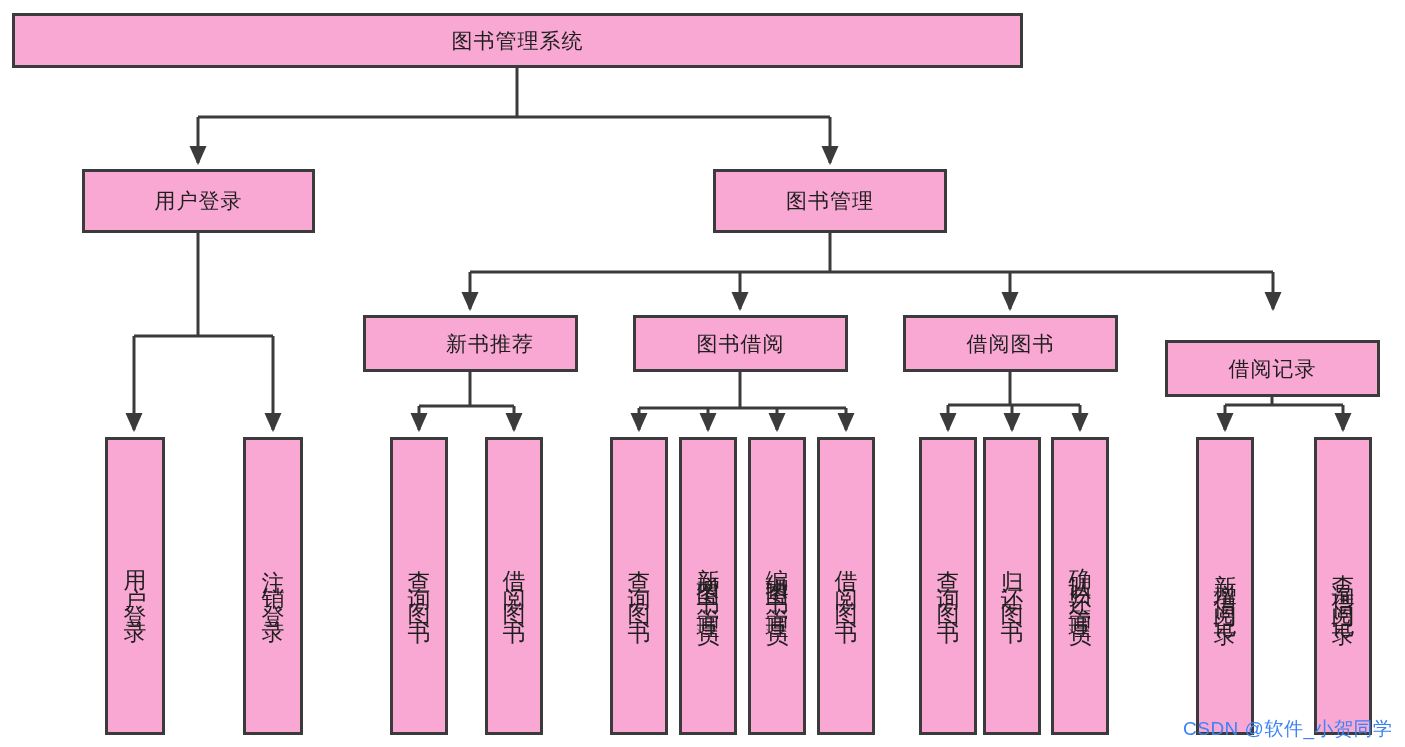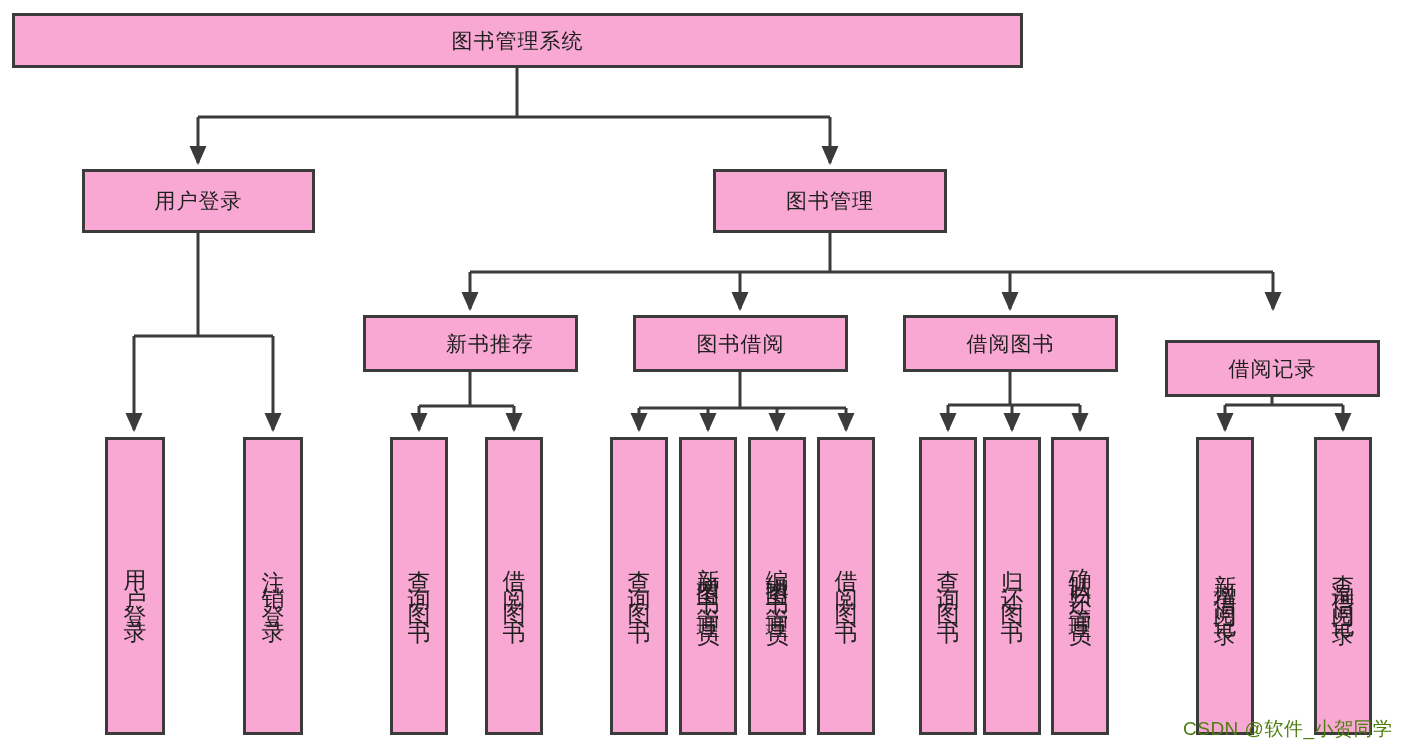--- a/index.html
+++ b/index.html
@@ -53,21 +53,21 @@
     white-space: nowrap;
   }
   .ls-wide  span { letter-spacing: 17px; }
   .ls-mid   span { letter-spacing: 10px; }
   .ls-tight span { letter-spacing: 8px; }
   .watermark {
     position: absolute;
     left: 1183px;
     top: 716px;
     font-size: 19px;
-    color: #4d7c0f;
+    color: #3b82f6;
     white-space: nowrap;
     letter-spacing: 0.5px;
   }
 </style>
 </head>
 <body>
 
 <div class="canvas">
 
   <svg class="connectors" viewBox="0 0 1405 747" xmlns="http://www.w3.org/2000/svg">

